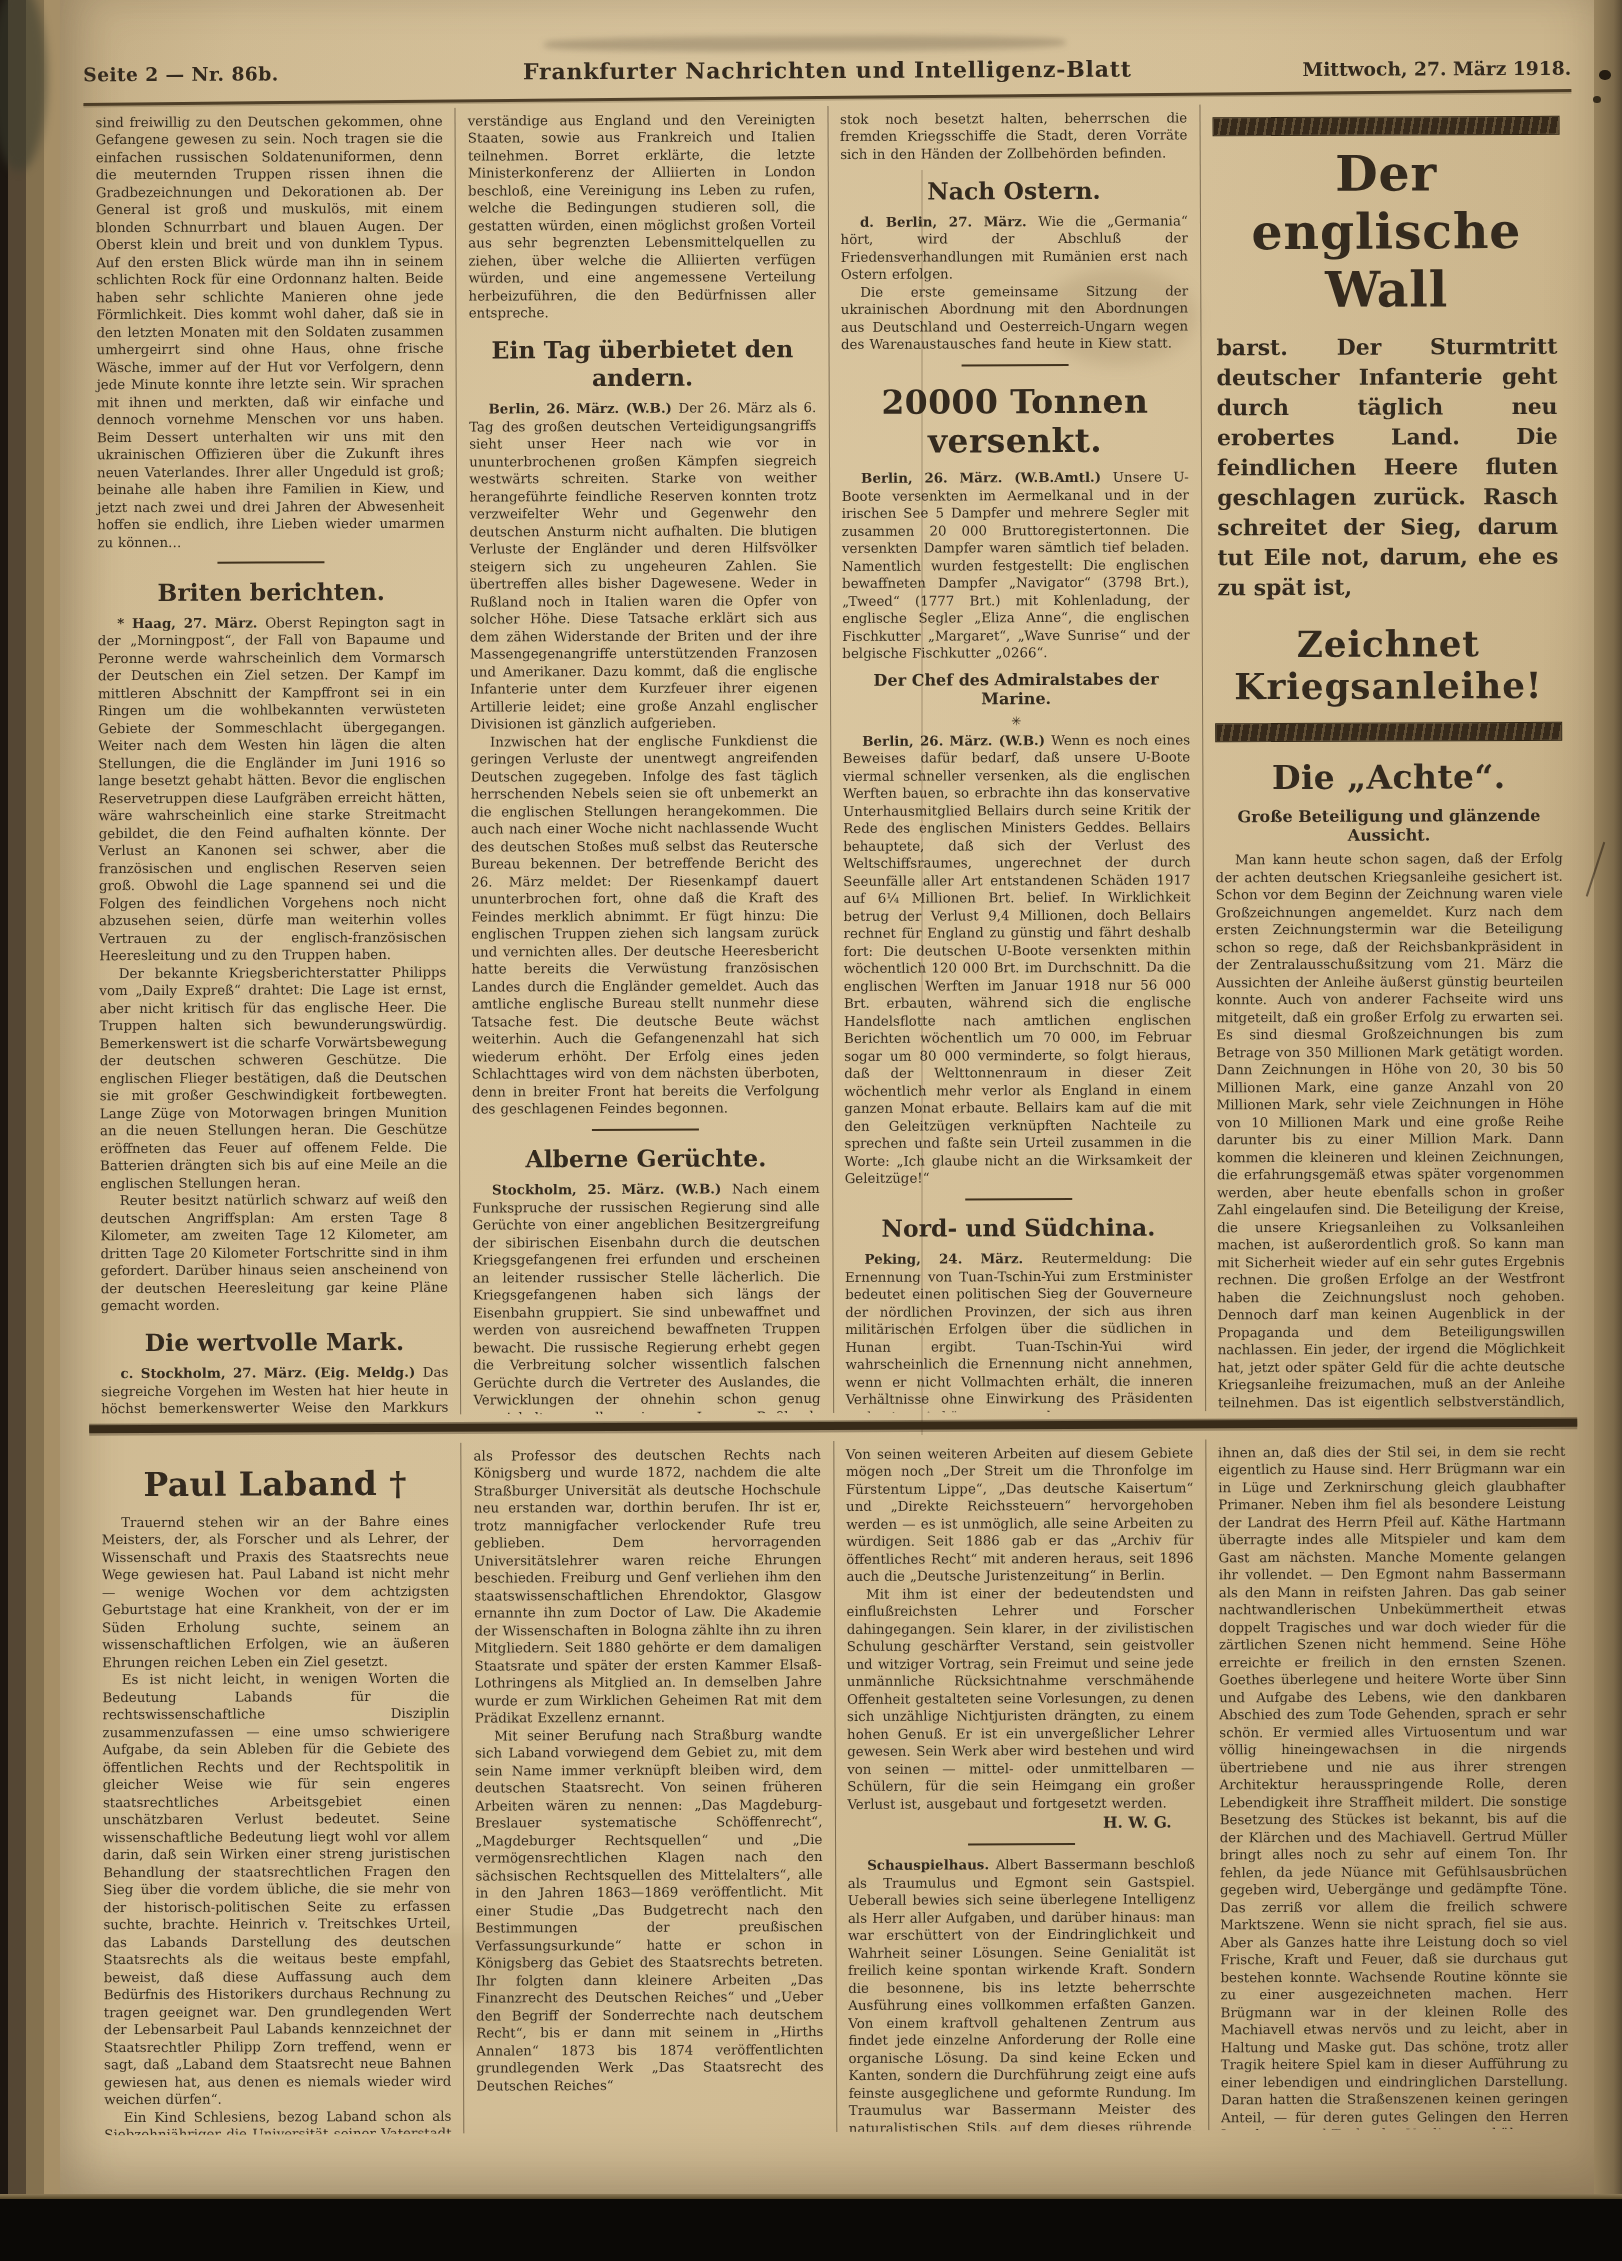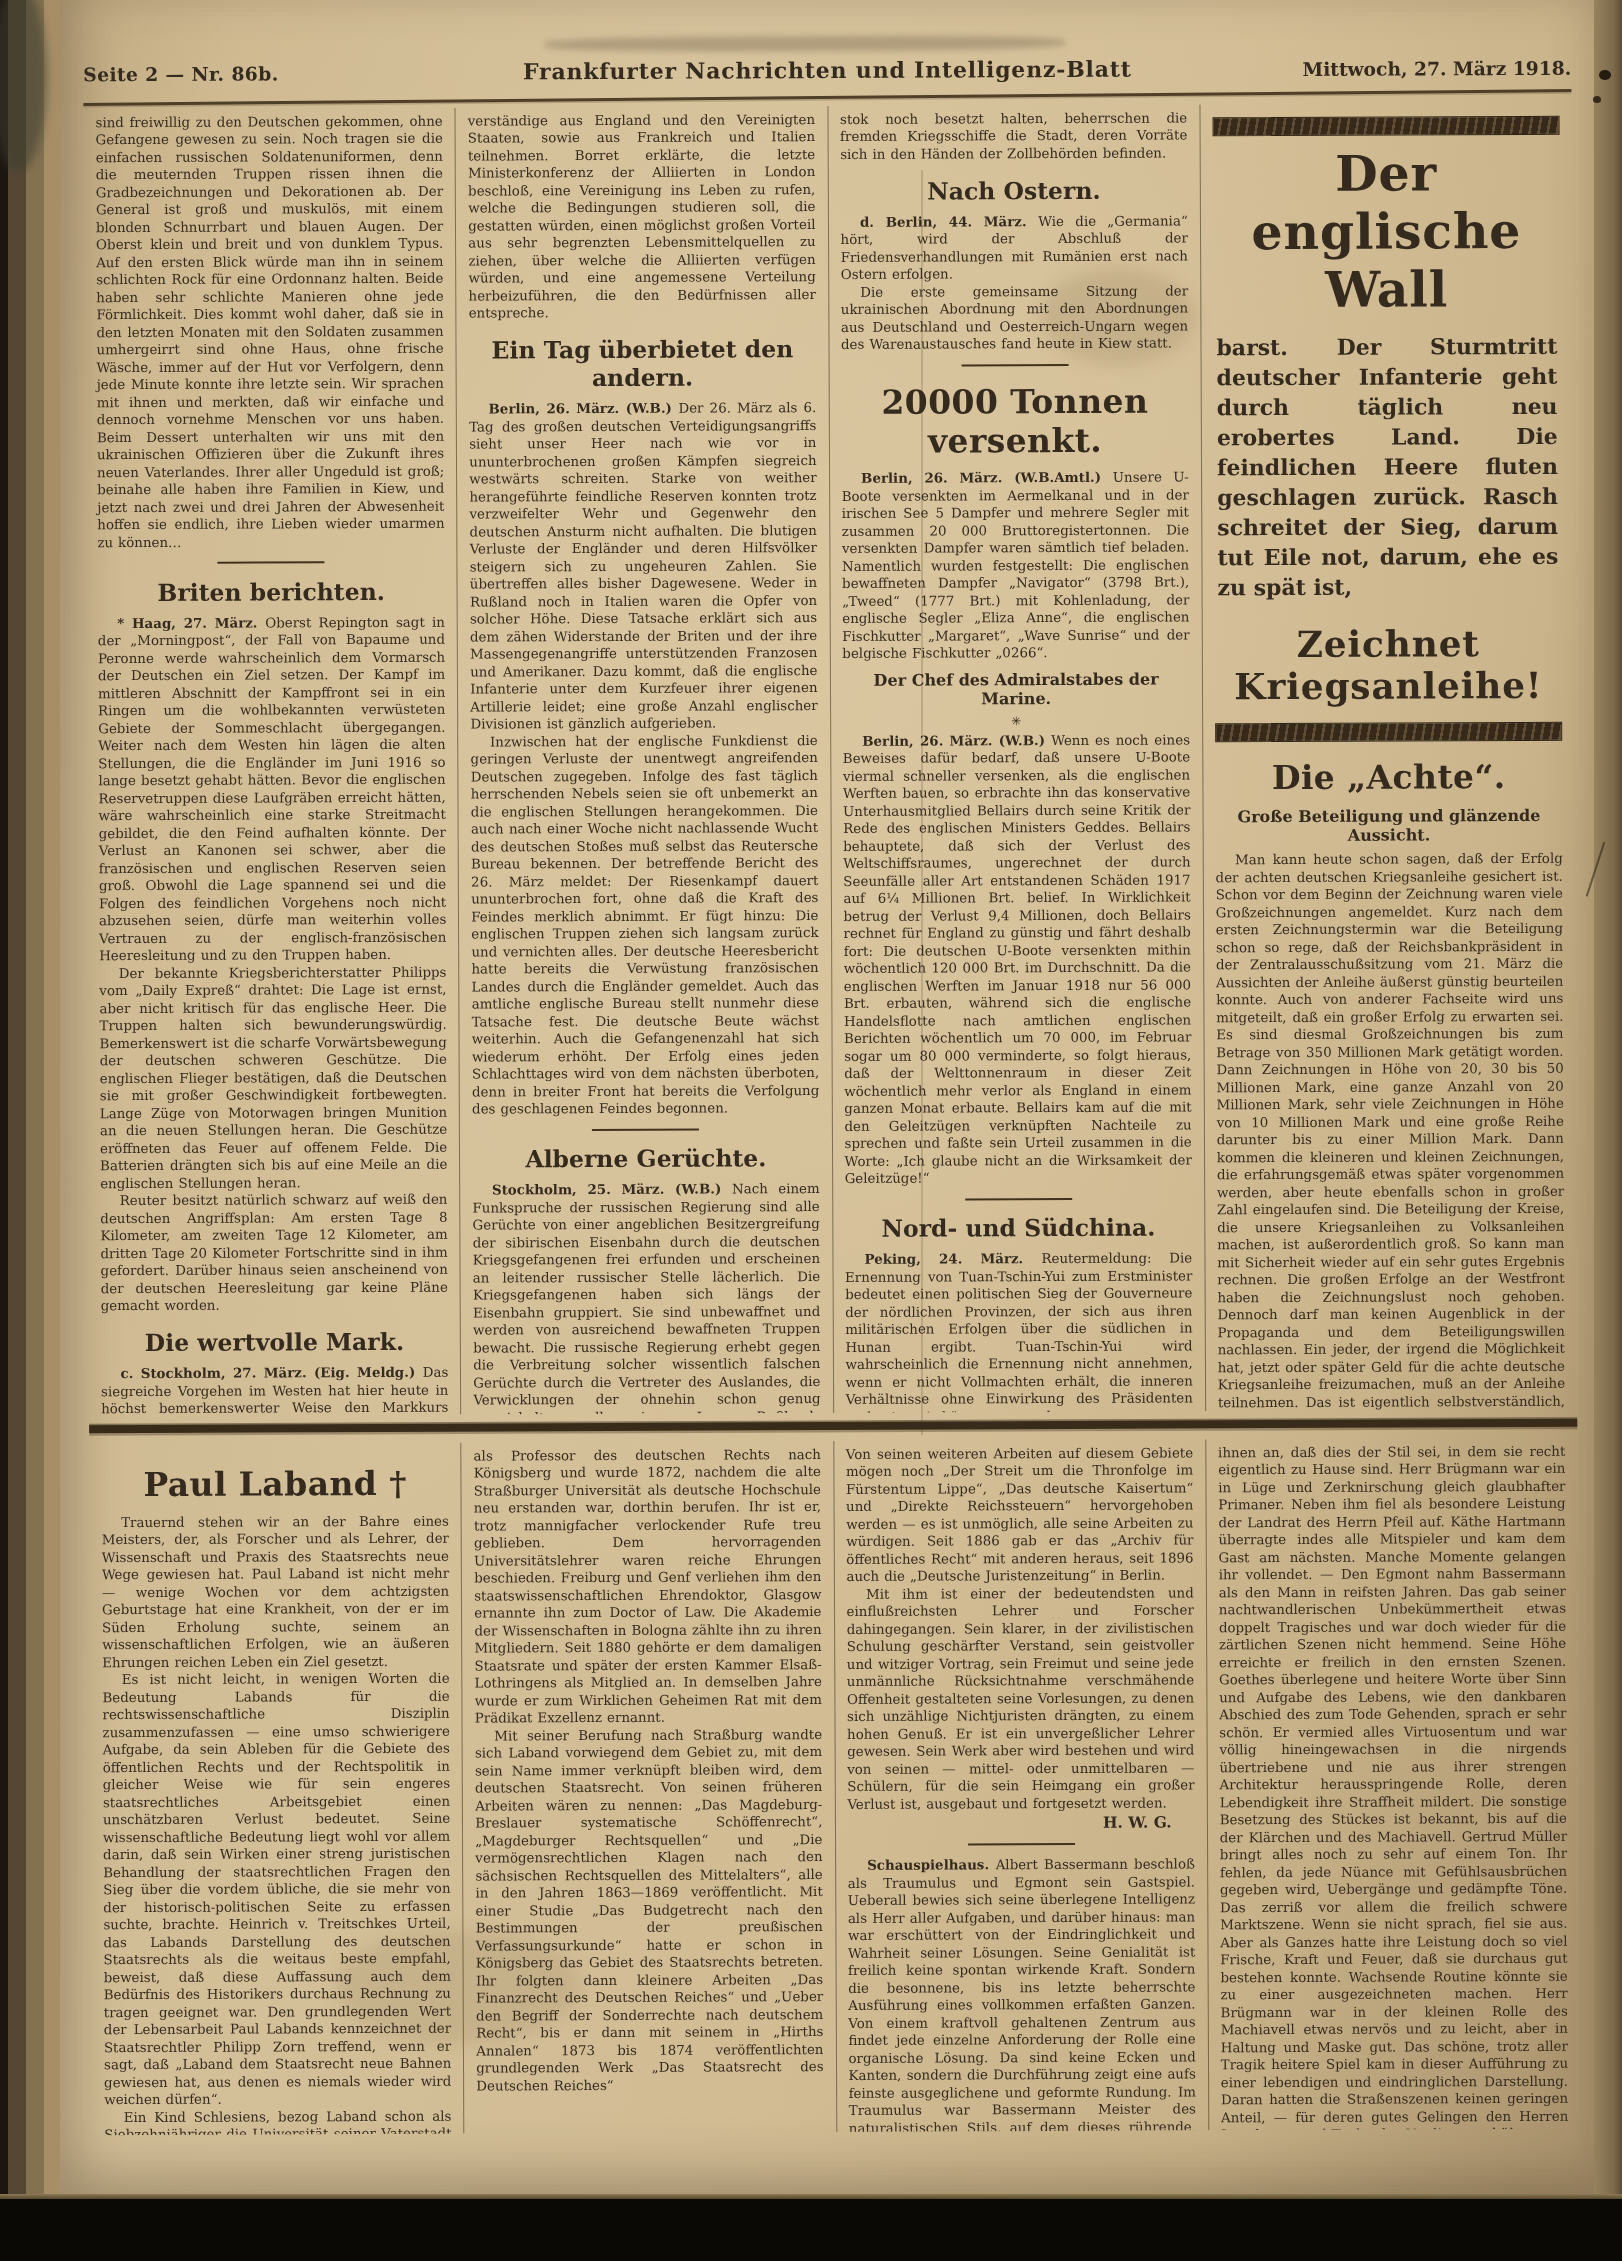--- a/index.html
+++ b/index.html
@@ -148,21 +148,21 @@
           <div class="headline">Ein Tag überbietet den andern.</div>
           <p class="body-par"><strong>Berlin, 26. März. (W.B.) </strong>Der 26. März als 6. Tag des großen deutschen Verteidigungsangriffs sieht unser Heer nach wie vor in ununterbrochenen großen Kämpfen siegreich westwärts schreiten. Starke von weither herangeführte feindliche Reserven konnten trotz verzweifelter Wehr und Gegenwehr den deutschen Ansturm nicht aufhalten. Die blutigen Verluste der Engländer und deren Hilfsvölker steigern sich zu ungeheuren Zahlen. Sie übertreffen alles bisher Dagewesene. Weder in Rußland noch in Italien waren die Opfer von solcher Höhe. Diese Tatsache erklärt sich aus dem zähen Widerstande der Briten und der ihre Massengegenangriffe unterstützenden Franzosen und Amerikaner. Dazu kommt, daß die englische Infanterie unter dem Kurzfeuer ihrer eigenen Artillerie leidet; eine große Anzahl englischer Divisionen ist gänzlich aufgerieben.</p>
           <p class="body-par">Inzwischen hat der englische Funkdienst die geringen Verluste der unentwegt angreifenden Deutschen zugegeben. Infolge des fast täglich herrschenden Nebels seien sie oft unbemerkt an die englischen Stellungen herangekommen. Die auch nach einer Woche nicht nachlassende Wucht des deutschen Stoßes muß selbst das Reutersche Bureau bekennen. Der betreffende Bericht des 26. März meldet: Der Riesenkampf dauert ununterbrochen fort, ohne daß die Kraft des Feindes merklich abnimmt. Er fügt hinzu: Die englischen Truppen ziehen sich langsam zurück und vernichten alles. Der deutsche Heeresbericht hatte bereits die Verwüstung französischen Landes durch die Engländer gemeldet. Auch das amtliche englische Bureau stellt nunmehr diese Tatsache fest. Die deutsche Beute wächst weiterhin. Auch die Gefangenenzahl hat sich wiederum erhöht. Der Erfolg eines jeden Schlachttages wird von dem nächsten überboten, denn in breiter Front hat bereits die Verfolgung des geschlagenen Feindes begonnen.</p>
           <div class="sep-rule"></div>
           <div class="headline">Alberne Gerüchte.</div>
           <p class="body-par"><strong>Stockholm, 25. März. (W.B.) </strong>Nach einem Funkspruche der russischen Regierung sind alle Gerüchte von einer angeblichen Besitzergreifung der sibirischen Eisenbahn durch die deutschen Kriegsgefangenen frei erfunden und erscheinen an leitender russischer Stelle lächerlich. Die Kriegsgefangenen haben sich längs der Eisenbahn gruppiert. Sie sind unbewaffnet und werden von ausreichend bewaffneten Truppen bewacht. Die russische Regierung erhebt gegen die Verbreitung solcher wissentlich falschen Gerüchte durch die Vertreter des Auslandes, die Verwicklungen der ohnehin schon genug verwickelten allgemeinen Lage Rußlands hervorrufen, Einspruch.</p>
         </div>
       <div class="col">
           <p class="body-par no-indent">stok noch besetzt halten, beherrschen die fremden Kriegsschiffe die Stadt, deren Vorräte sich in den Händen der Zollbehörden befinden.</p>
           <div class="headline">Nach Ostern.</div>
-          <p class="body-par"><strong>d. Berlin, 44. März. </strong>Wie die „Germania“ hört, wird der Abschluß der Friedensverhandlungen mit Rumänien erst nach Ostern erfolgen.</p>
+          <p class="body-par"><strong>d. Berlin, 27. März. </strong>Wie die „Germania“ hört, wird der Abschluß der Friedensverhandlungen mit Rumänien erst nach Ostern erfolgen.</p>
           <p class="body-par">Die erste gemeinsame Sitzung der ukrainischen Abordnung mit den Abordnungen aus Deutschland und Oesterreich-Ungarn wegen des Warenaustausches fand heute in Kiew statt.</p>
           <div class="sep-rule"></div>
           <div class="headline-lg">20000 Tonnen versenkt.</div>
           <p class="body-par"><strong>Berlin, 26. März. (W.B.Amtl.) </strong>Unsere U-Boote versenkten im Aermelkanal und in der irischen See 5 Dampfer und mehrere Segler mit zusammen 20 000 Bruttoregistertonnen. Die versenkten Dampfer waren sämtlich tief beladen. Namentlich wurden festgestellt: Die englischen bewaffneten Dampfer „Navigator“ (3798 Brt.), „Tweed“ (1777 Brt.) mit Kohlenladung, der englische Segler „Eliza Anne“, die englischen Fischkutter „Margaret“, „Wave Sunrise“ und der belgische Fischkutter „0266“.</p>
           <div class="subhead">Der Chef des Admiralstabes der Marine.</div>
           <div class="ornament">✳</div>
           <p class="body-par"><strong>Berlin, 26. März. (W.B.) </strong>Wenn es noch eines Beweises dafür bedarf, daß unsere U-Boote viermal schneller versenken, als die englischen Werften bauen, so erbrachte ihn das konservative Unterhausmitglied Bellairs durch seine Kritik der Rede des englischen Ministers Geddes. Bellairs behauptete, daß sich der Verlust des Weltschiffsraumes, ungerechnet der durch Seeunfälle aller Art entstandenen Schäden 1917 auf 6¼ Millionen Brt. belief. In Wirklichkeit betrug der Verlust 9,4 Millionen, doch Bellairs rechnet für England zu günstig und fährt deshalb fort: Die deutschen U-Boote versenkten mithin wöchentlich 120 000 Brt. im Durchschnitt. Da die englischen Werften im Januar 1918 nur 56 000 Brt. erbauten, während sich die englische Handelsflotte nach amtlichen englischen Berichten wöchentlich um 70 000, im Februar sogar um 80 000 verminderte, so folgt hieraus, daß der Welttonnenraum in dieser Zeit wöchentlich mehr verlor als England in einem ganzen Monat erbaute. Bellairs kam auf die mit den Geleitzügen verknüpften Nachteile zu sprechen und faßte sein Urteil zusammen in die Worte: „Ich glaube nicht an die Wirksamkeit der Geleitzüge!“</p>
           <div class="sep-rule"></div>
           <div class="headline">Nord- und Südchina.</div>
           <p class="body-par"><strong>Peking, 24. März. </strong>Reutermeldung: Die Ernennung von Tuan-Tschin-Yui zum Erstminister bedeutet einen politischen Sieg der Gouverneure der nördlichen Provinzen, der sich aus ihren militärischen Erfolgen über die südlichen in Hunan ergibt. Tuan-Tschin-Yui wird wahrscheinlich die Ernennung nicht annehmen, wenn er nicht Vollmachten erhält, die inneren Verhältnisse ohne Einwirkung des Präsidenten und seiner Anhänger zu regeln.</p>

